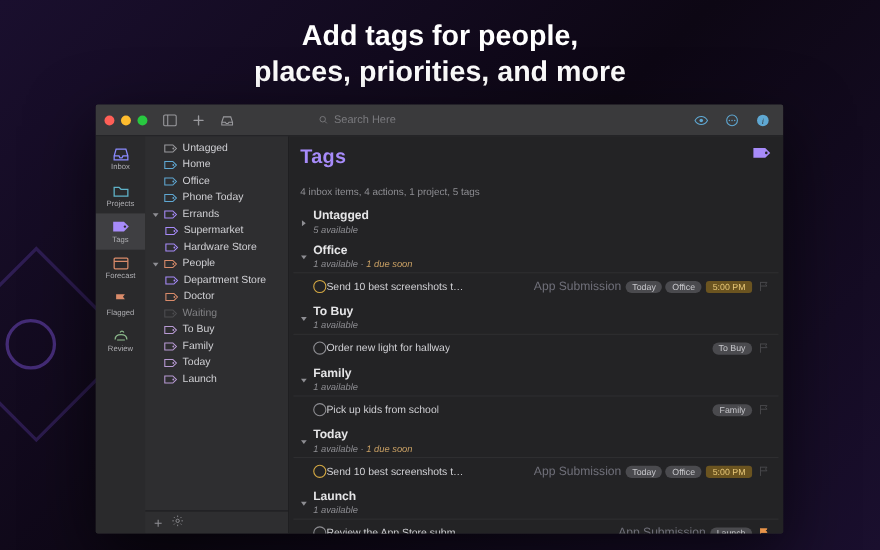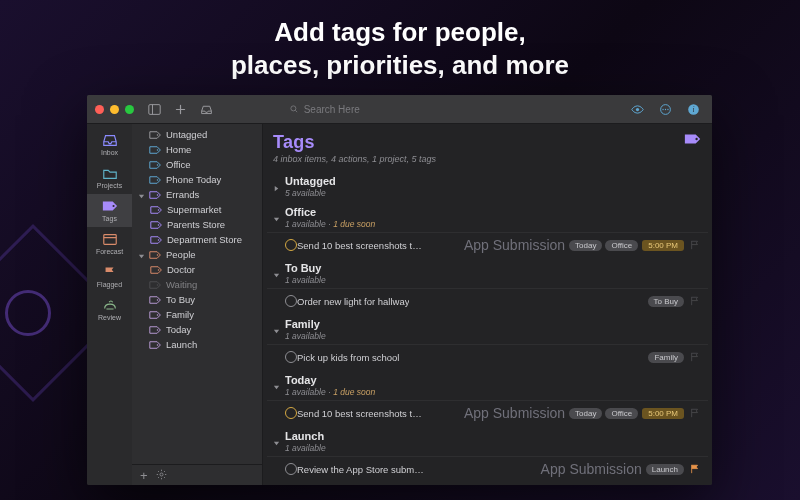--- a/index.html
+++ b/index.html
@@ -28,34 +28,34 @@
 .sb-row.d1{padding-left:18px}
 .disc{width:7px;height:7px;flex-shrink:0}
 .disc svg{width:7px;height:7px;fill:#8e8e93}
 .tag-ico{width:13px;height:10px;flex-shrink:0;display:flex;align-items:center}
 .tag-ico svg{width:13px;height:10px}
 .sb-foot{height:20px;border-top:1px solid #1c1c1e;display:flex;align-items:center;gap:8px;padding:0 8px;color:#8e8e93}
 .main{flex:1;background:#232325;display:flex;flex-direction:column;min-width:0}
 .mhdr{padding:8px 10px 6px;display:flex;align-items:flex-start}
 .mhdr-l{flex:1}
 .mtitle{color:#a78bfa;font-size:18px;font-weight:700;letter-spacing:.3px}
-.msub{color:#8e8e93;font-size:9px;font-style:italic;margin-top:1px}
+.msub{color:#8e8e93;font-size:9px;margin-top:16px}
 .mtag{color:#a78bfa}
 .mtag svg{width:18px;height:14px}
 .content{flex:1;overflow:auto;padding:0 4px 6px 4px}
 .grp-hdr{display:flex;align-items:baseline;padding:5px 6px 1px;gap:5px}
 .grp-hdr .disc{align-self:center}
 .grp-name{color:#e5e5e7;font-size:11px;font-weight:600}
 .grp-sub{color:#8e8e93;font-size:8.5px;font-style:italic;padding:0 0 3px 18px}
 .due{color:#c9a064;}
 .task{display:flex;align-items:center;padding:3px 6px 3px 18px;gap:0;border-top:1px solid #2e2e30;font-size:9.5px;min-height:18px}
 .circ{width:10px;height:10px;border:1.2px solid #8e8e93;border-radius:50%;flex-shrink:0}
 .circ.y{border-color:#d4a843}
 .tname{color:#d0d0d4;flex:0 0 auto;max-width:150px;white-space:nowrap;overflow:hidden;text-overflow:ellipsis}
-.proj{color:#70707a;font-size:14px;margin-left:auto;margin-right:4px}
+.proj{color:#70707a;font-size:11px;margin-left:auto;margin-right:4px}
 .chips{display:flex;gap:3px}
 .chip{background:#4a4a4e;color:#c8c8cc;font-size:8px;padding:1px 6px;border-radius:7px}
 .time{background:#6b5420;color:#e8c878;font-size:8px;padding:1px 6px;border-radius:3px;margin-left:4px}
 .flag-cell{width:14px;margin-left:4px;display:flex;justify-content:center}
 .flag-cell svg{width:10px;height:10px}
 .dim-outline{stroke:#4a4a4e;fill:none}
 </style>
 </head>
 <body>
 
@@ -237,42 +237,42 @@
               </span>
               <span>Supermarket</span>
             </div>
             <div class="sb-row d1">
               <span class="tag-ico">
                 <svg viewBox="0 0 16 12">
                   <path d="M1 2h9l4 4-4 4H1z" fill="none" stroke="#a78bfa" stroke-width="1.2"></path>
                   <circle cx="10.5" cy="6" r="1" fill="#a78bfa"></circle>
                 </svg>
               </span>
-              <span>Parents Store</span>
+              <span>Hardware Store</span>
+            </div>
+            <div class="sb-row d0">
+              <span class="disc"><svg viewBox="0 0 8 8">
+                  <path d="M1 2l3 4 3-4z"></path>
+                </svg></span>
+              <span class="tag-ico">
+                <svg viewBox="0 0 16 12">
+                  <path d="M1 2h9l4 4-4 4H1z" fill="none" stroke="#d98b6a" stroke-width="1.2"></path>
+                  <circle cx="10.5" cy="6" r="1" fill="#d98b6a"></circle>
+                </svg>
+              </span>
+              <span>People</span>
             </div>
             <div class="sb-row d1">
               <span class="tag-ico">
                 <svg viewBox="0 0 16 12">
                   <path d="M1 2h9l4 4-4 4H1z" fill="none" stroke="#a78bfa" stroke-width="1.2"></path>
                   <circle cx="10.5" cy="6" r="1" fill="#a78bfa"></circle>
                 </svg>
               </span>
               <span>Department Store</span>
-            </div>
-            <div class="sb-row d0">
-              <span class="disc"><svg viewBox="0 0 8 8">
-                  <path d="M1 2l3 4 3-4z"></path>
-                </svg></span>
-              <span class="tag-ico">
-                <svg viewBox="0 0 16 12">
-                  <path d="M1 2h9l4 4-4 4H1z" fill="none" stroke="#d98b6a" stroke-width="1.2"></path>
-                  <circle cx="10.5" cy="6" r="1" fill="#d98b6a"></circle>
-                </svg>
-              </span>
-              <span>People</span>
             </div>
             <div class="sb-row d1">
               <span class="tag-ico">
                 <svg viewBox="0 0 16 12">
                   <path d="M1 2h9l4 4-4 4H1z" fill="none" stroke="#d98b6a" stroke-width="1.2"></path>
                   <circle cx="10.5" cy="6" r="1" fill="#d98b6a"></circle>
                 </svg>
               </span>
               <span>Doctor</span>
             </div>

